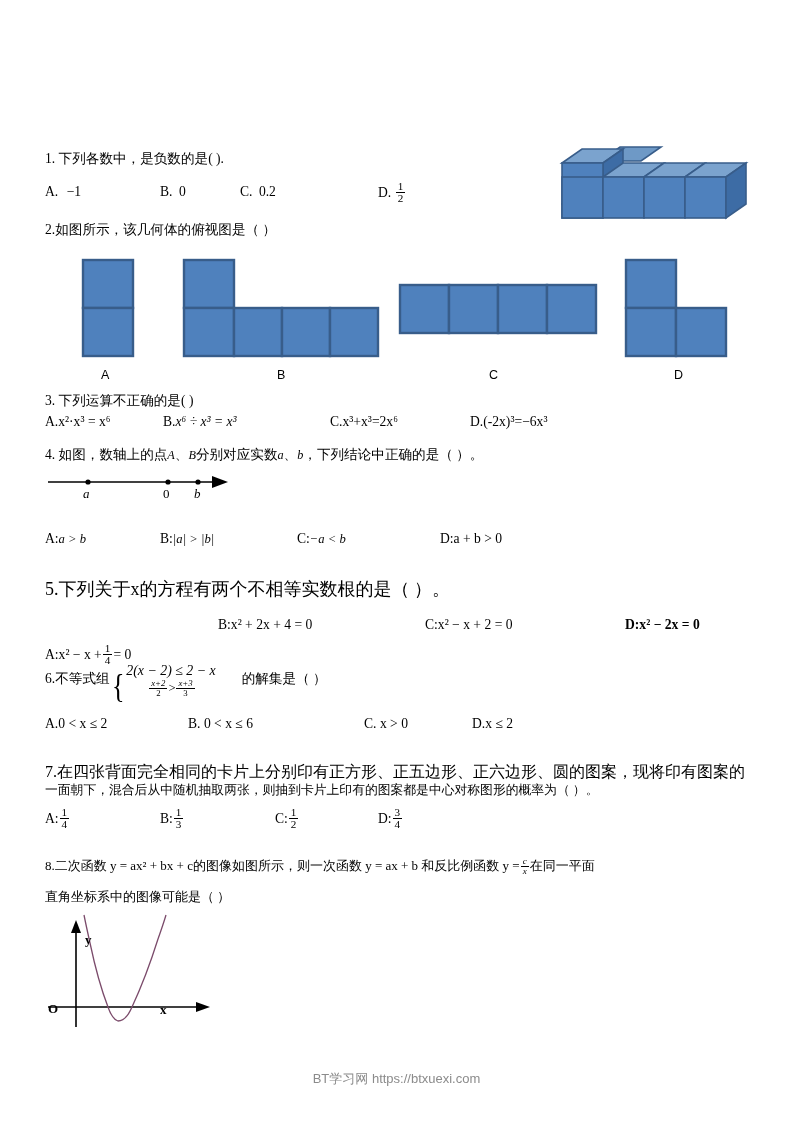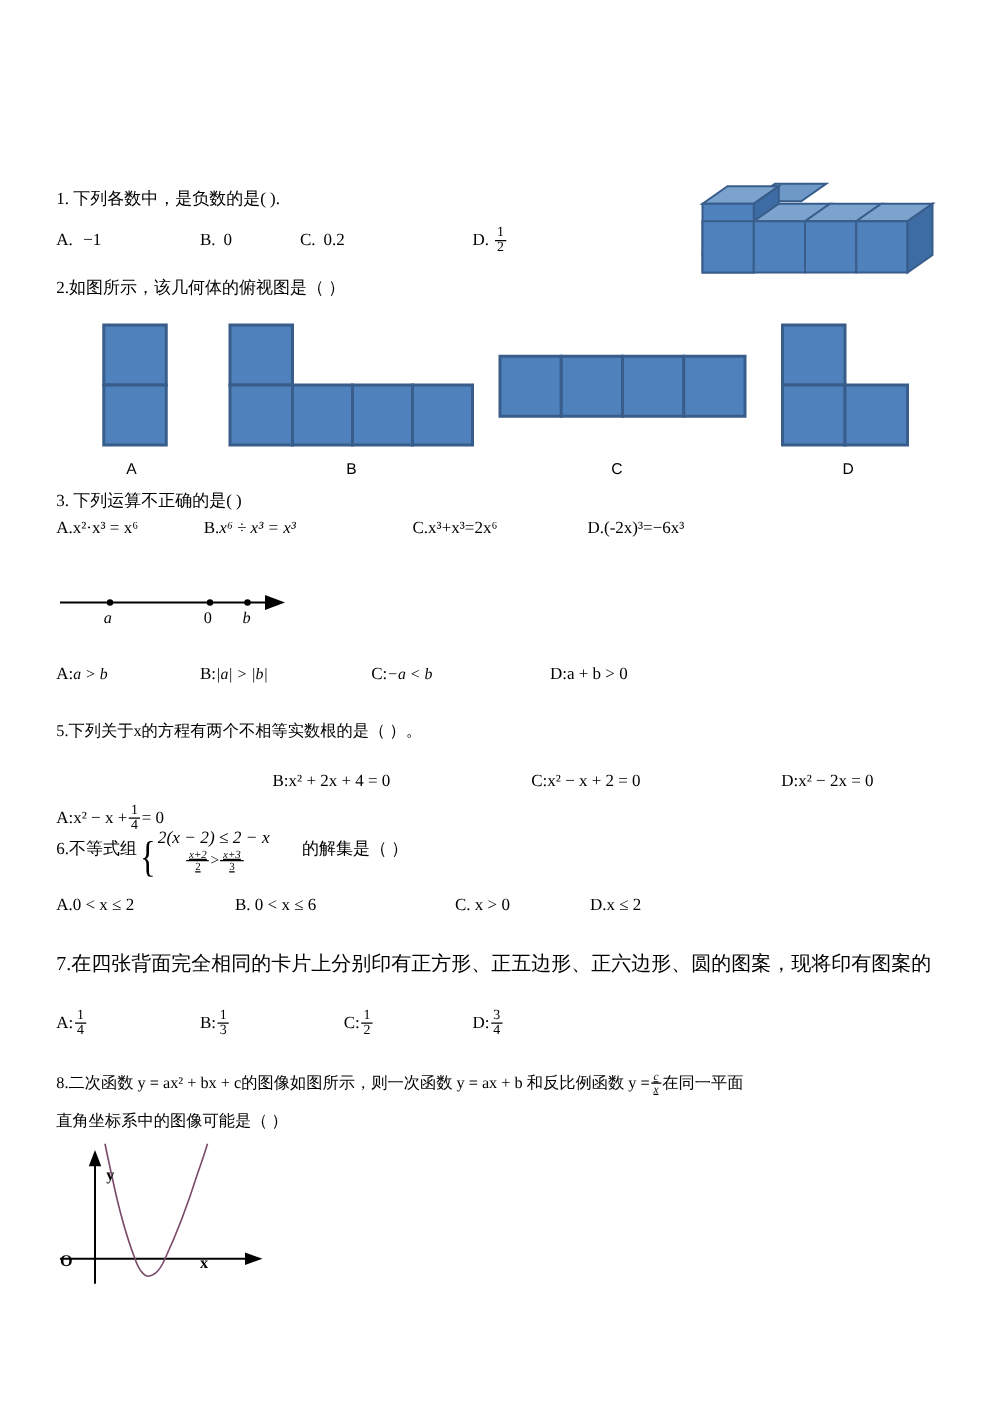--- a/index.html
+++ b/index.html
@@ -49,21 +49,21 @@
     display: inline-block;
     vertical-align: -0.45em;
     text-align: center;
     font-size: 0.82em;
     line-height: 1.02;
     margin: 0 1px;
   }
   .frac .num { display: block; padding: 0 2px; }
   .frac .den { display: block; border-top: 1px solid #000; padding: 0 2px; }
 
-  .frac.sm { font-size: 0.7em; vertical-align: -0.42em; text-decoration: underline; }
+  .frac.sm { font-size: 0.7em; vertical-align: -0.42em; }
 
   
   .brace {
     display: inline-block;
     font-size: 2.55em;
     line-height: 0.72;
     vertical-align: -0.40em;
     font-family: "Liberation Serif","DejaVu Serif",serif;
     font-weight: 300;
     transform: scaleX(0.75);
@@ -225,20 +225,24 @@
   <div class="tx opt math" style="left:163px; top:412px;">
     <span class="up">B.</span><span>x⁶ ÷ x³ = x³</span>
   </div>
   <div class="tx opt" style="left:330px; top:412px;">
     <span>C.</span><span>x³+x³=2x⁶</span>
   </div>
   <div class="tx opt" style="left:470px; top:412px;">
     <span>D.</span><span>(-2x)³=−6x³</span>
   </div>
 
+  <div class="tx qtext" style="left:45px; top:445px;">
+    <span>4.</span>
+    <span>如图，数轴上的点</span><span class="math" style="font-size:0.9em;">A</span><span>、</span><span class="math" style="font-size:0.9em;">B</span><span>分别对应实数</span><span class="math" style="font-size:0.9em;">a</span><span>、</span><span class="math" style="font-size:0.9em;">b</span><span>，下列结论中正确的是（          ）。</span>
+  </div>
 
   <div class="art" style="left:46px; top:470px;">
     <svg width="190" height="36" viewBox="0 0 190 36">
       <g stroke="#000" stroke-width="1.7" fill="none">
         <line x1="2" y1="12" x2="168" y2="12"></line>
       </g>
       <polygon points="166,6 182,12 166,18" fill="#000"></polygon>
       <g fill="#000">
         <circle cx="42" cy="12" r="2.6"></circle>
         <circle cx="122" cy="12" r="2.6"></circle>
@@ -256,37 +260,37 @@
   <div class="tx opt" style="left:160px; top:529px;">
     <span>B:</span><span class="math" style="font-size:0.93em;">|a| &gt; |b|</span>
   </div>
   <div class="tx opt" style="left:297px; top:529px;">
     <span>C:</span><span class="math" style="font-size:0.93em;margin-top:48px;">−a &lt; b</span>
   </div>
   <div class="tx opt" style="left:440px; top:529px;">
     <span>D:</span><span>a + b &gt; 0</span>
   </div>
 
-  <div class="tx qtext" style="left:45px; top:576px; font-size:13px;">
+  <div class="tx qtext" style="left:45px; top:576px; font-size:18px;">
     <span>5.</span><span>下列关于x的方程有两个不相等实数根的是（        ）。</span>
   </div>
 
   <div class="tx opt" style="left:45px; top:615px;margin-top:28px;">
     <span>A:</span><span>x² − x +</span><span class="frac">
       <span class="num">1</span>
       <span class="den">4</span>
     </span><span>= 0</span>
   </div>
   <div class="tx opt" style="left:218px; top:615px;">
     <span>B:</span><span>x² + 2x + 4 = 0</span>
   </div>
   <div class="tx opt" style="left:425px; top:615px;">
     <span>C:</span><span>x² − x + 2 = 0</span>
   </div>
-  <div class="tx opt" style="left:625px; top:615px;">
+  <div class="tx opt" style="left:625px; top:615px;font-weight:bold;">
     <span>D:</span><span>x² − 2x = 0</span>
   </div>
 
   <div class="tx qtext" style="left:45px; top:662px;">
     <span>6.</span><span>不等式组</span><span class="brace">{</span><span class="syslines">
       <span class="l1 math">2(x − 2) ≤ 2 − x</span>
       <span class="l2">
         <span class="frac sm">
           <span class="num math">x+2</span>
           <span class="den">2</span>
@@ -309,20 +313,21 @@
     <span>C.</span>
     <span>x &gt; 0</span>
   </div>
   <div class="tx opt" style="left:472px; top:714px;">
     <span>D.</span><span>x ≤ 2</span>
   </div>
 
   <div class="tx qtext" style="left:45px; top:760px; font-size:16px;">
     <span>7.</span><span>在四张背面完全相同的卡片上分别印有正方形、正五边形、正六边形、圆的图案，现将印有图案的</span>
   </div>
+  <div class="tx qtext" style="left:45px; top:781px; font-size:12.8px;">一面朝下，混合后从中随机抽取两张，则抽到卡片上印有的图案都是中心对称图形的概率为（  ）。</div>
 
   <div class="tx opt" style="left:45px; top:807px;">
     <span>A:</span><span class="frac">
       <span class="num">1</span>
       <span class="den">4</span>
     </span>
   </div>
   <div class="tx opt" style="left:160px; top:807px;">
     <span>B:</span><span class="frac">
       <span class="num">1</span>
@@ -359,14 +364,15 @@
       <line x1="30" y1="112" x2="30" y2="16" stroke="#000" stroke-width="1.6"></line>
       <polygon points="25,18 30,5 35,18" fill="#000"></polygon>
 
       <path d="M 38 0 Q 40 10 44 28 Q 52 66 62 92 Q 66 104 72 106 Q 80 106 86 92 Q 100 62 112 24 Q 117 10 120 0" fill="none" stroke="#7B4B6B" stroke-width="1.3"></path>
     </svg>
   </div>
   <div class="tx" style="left:48px; top:1000px; font-weight:bold; font-size:13px;">O</div>
   <div class="tx" style="left:85px; top:931px; font-weight:bold; font-size:13px;">y</div>
   <div class="tx" style="left:160px; top:1001px; font-weight:bold; font-size:13px;">x</div>
 
+  <div class="watermark">BT学习网 https://btxuexi.com</div>
 
 </div>
 
 </body></html>

